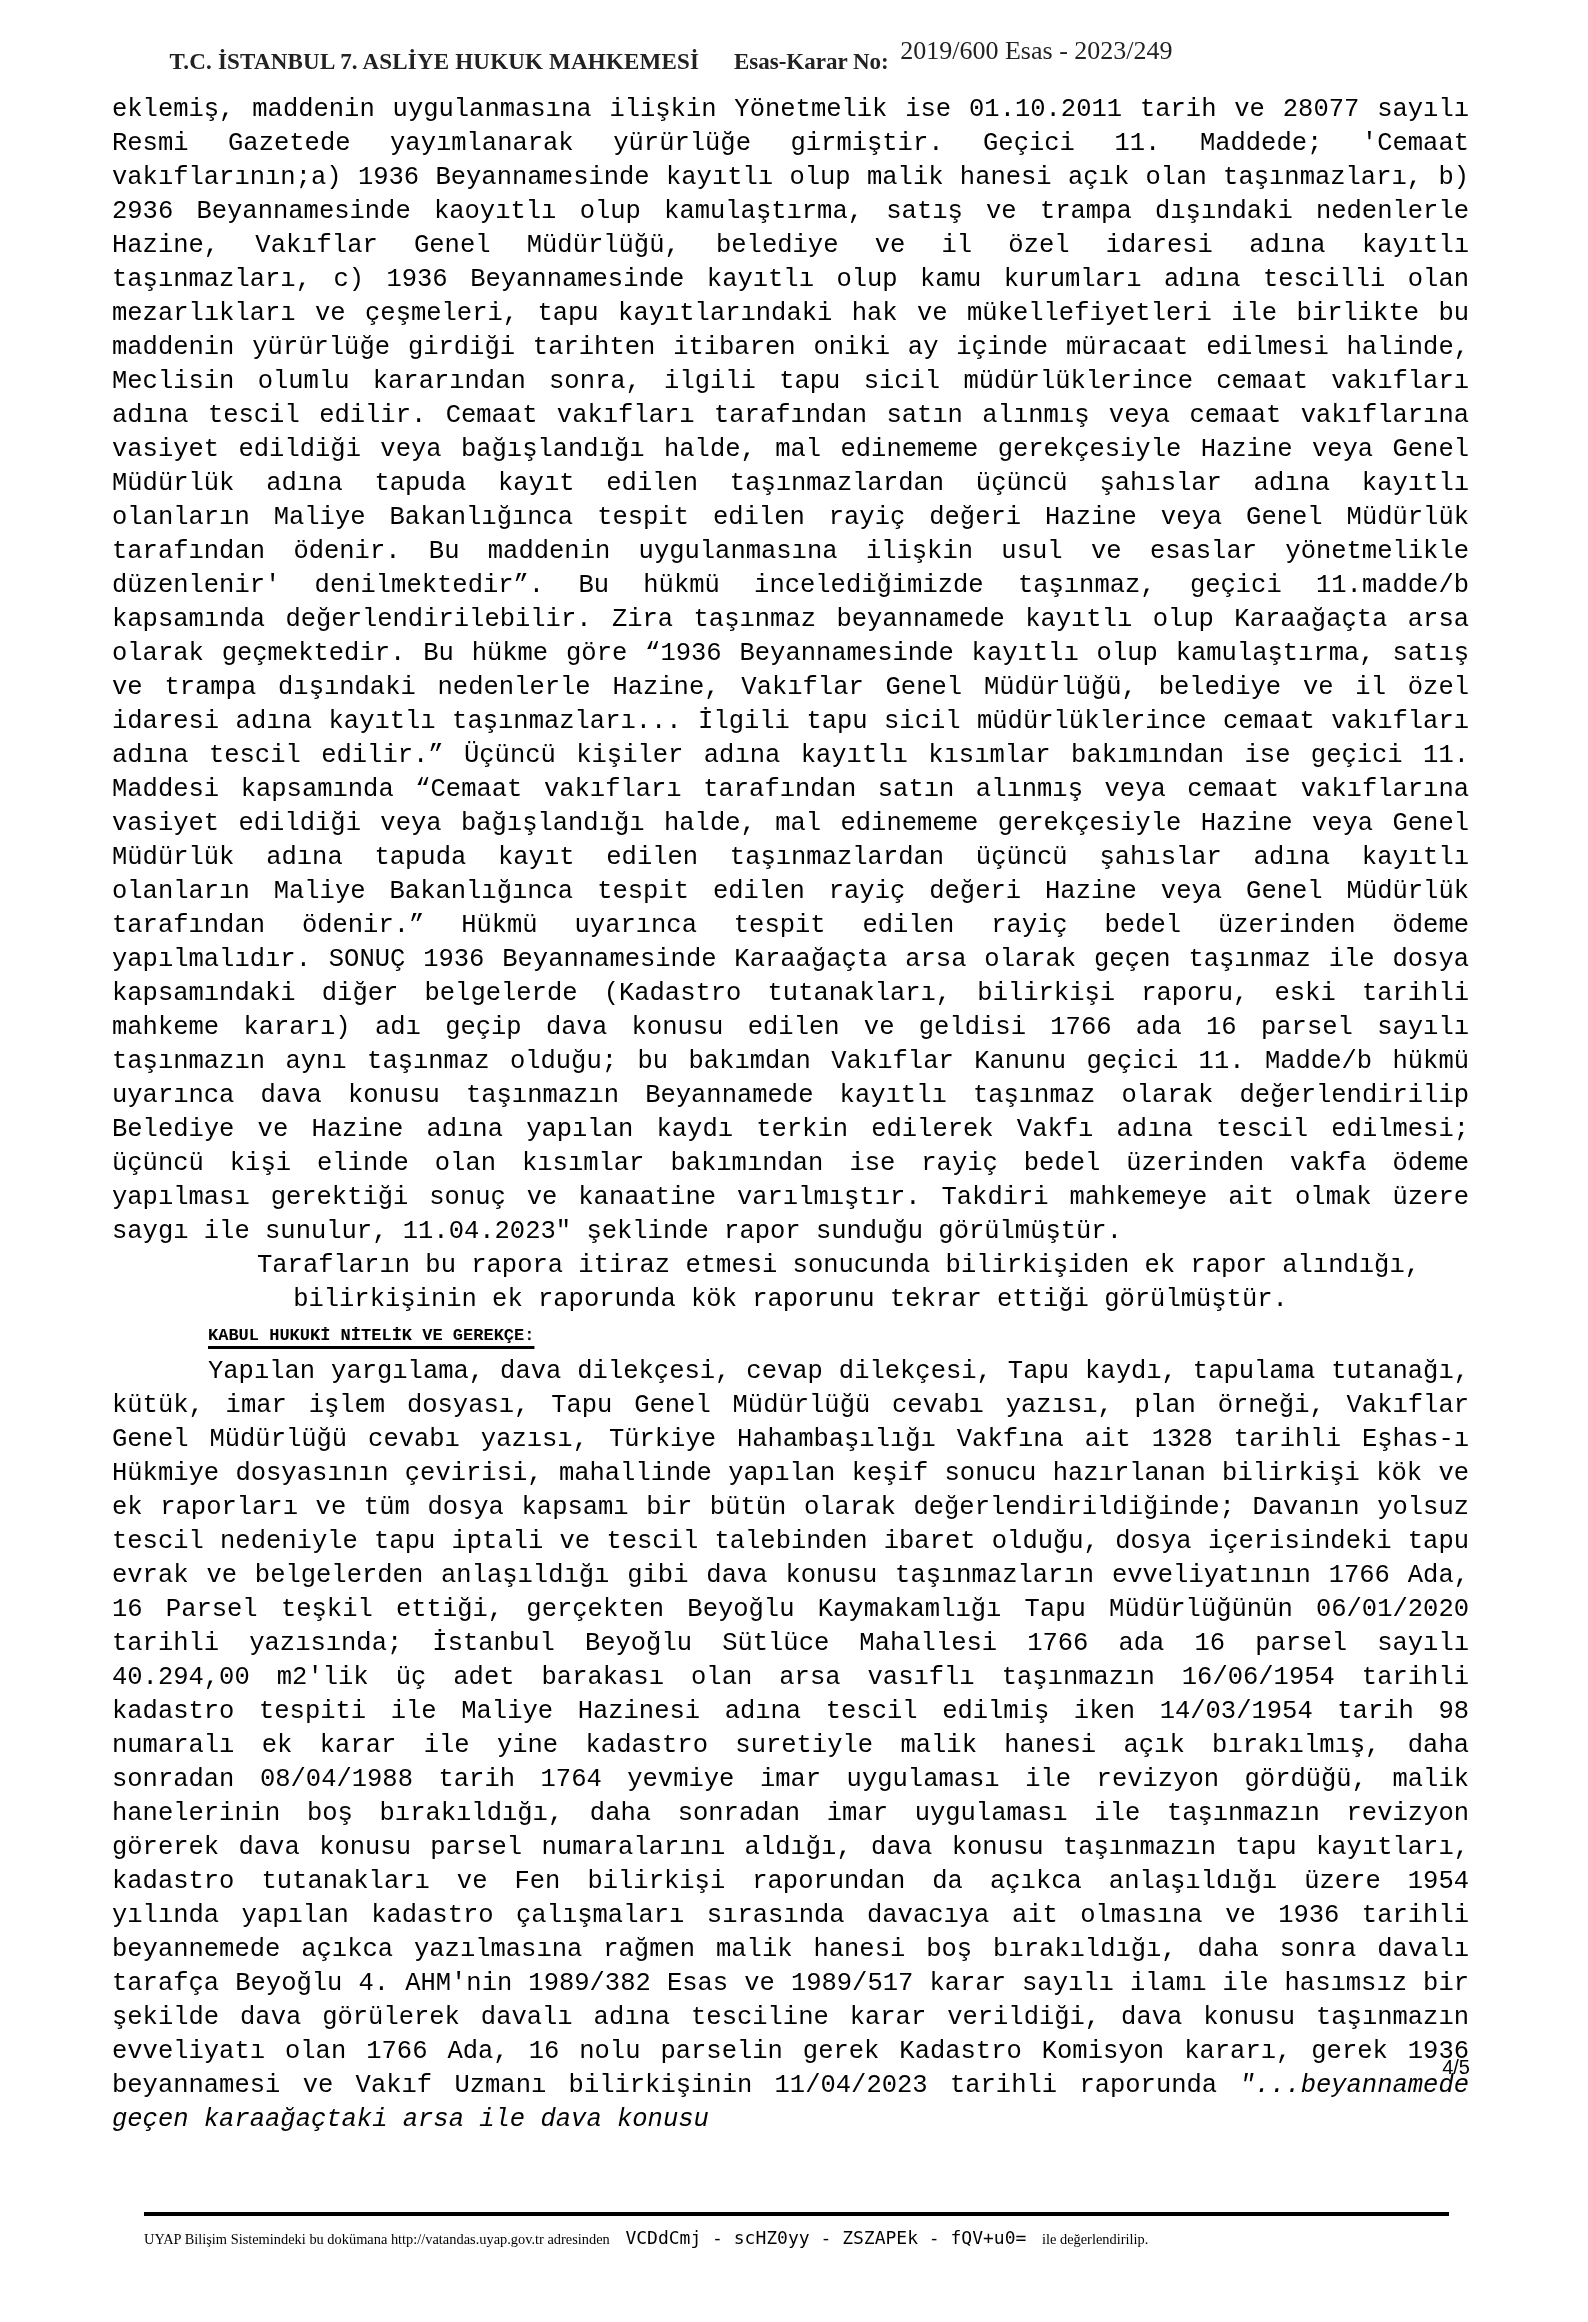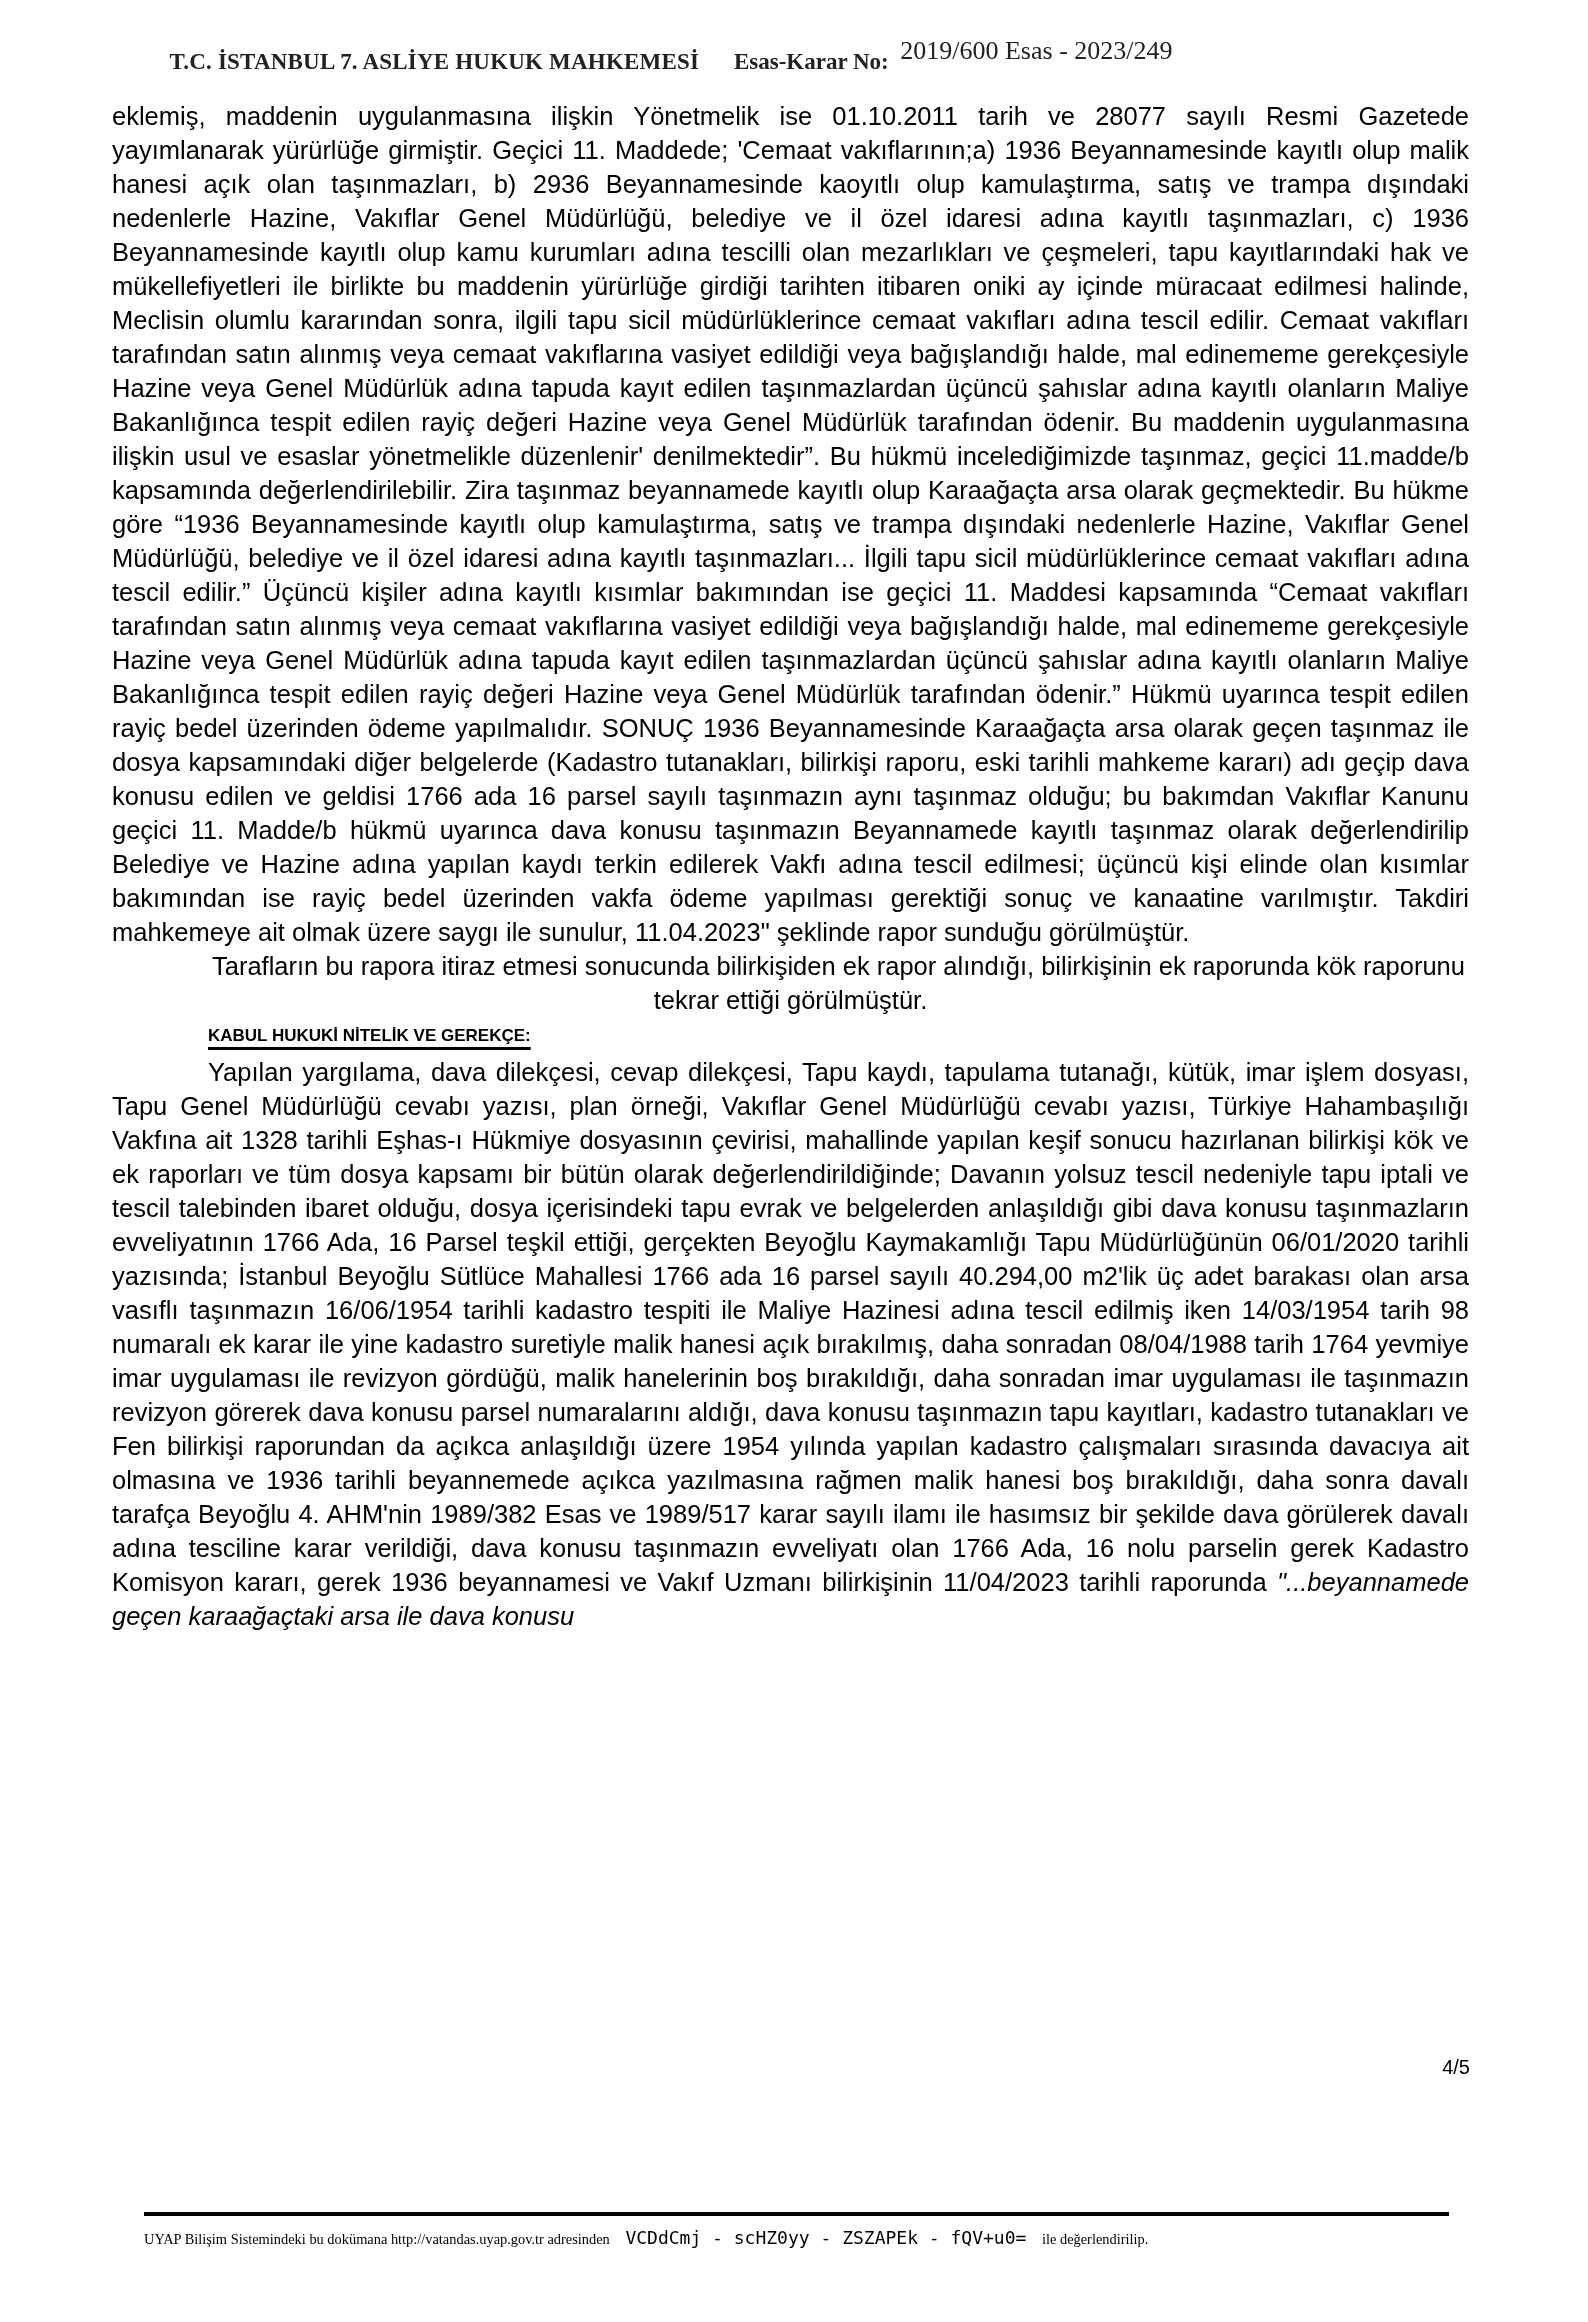--- a/index.html
+++ b/index.html
@@ -5,22 +5,22 @@
   html, body { margin: 0; padding: 0; background: #ffffff; }
   body { width: 1589px; height: 2323px; position: relative; overflow: hidden; color: #000; }
   .header {
     position: absolute; left: 0; top: 46px; width: 1342px; text-align: center;
     font-family: "Liberation Serif", serif; font-size: 23px; color: #222;
   }
   .header .court { font-weight: bold; letter-spacing: 0.2px; }
   .header .label { font-weight: bold; margin-left: 29px; }
   .header .num { font-size: 26px; position: relative; top: -9.6px; margin-left: 5.8px; }
   .content {
-    position: absolute; left: 112px; top: 99px; width: 1357px;
-    font-family: Liberation Sans, sans-serif; font-size: 25.5px; line-height: 34px;
+    position: absolute; left: 112px; top: 93px; width: 1357px;
+    font-family: Liberation Mono, monospace; font-size: 25.5px; line-height: 34px;
     text-align: justify;
   }
   .content p { margin: 0; }
   .content p.indent { text-indent: 96px; }
   .content p.last-left { text-align: center; }
   .heading {
     margin: 0; padding-left: 96px; font-weight: bold; font-size: 17px;
     line-height: 38px;
   }
   .heading span { text-decoration: underline; text-decoration-thickness: 2.9px; text-underline-offset: 5.8px; }

